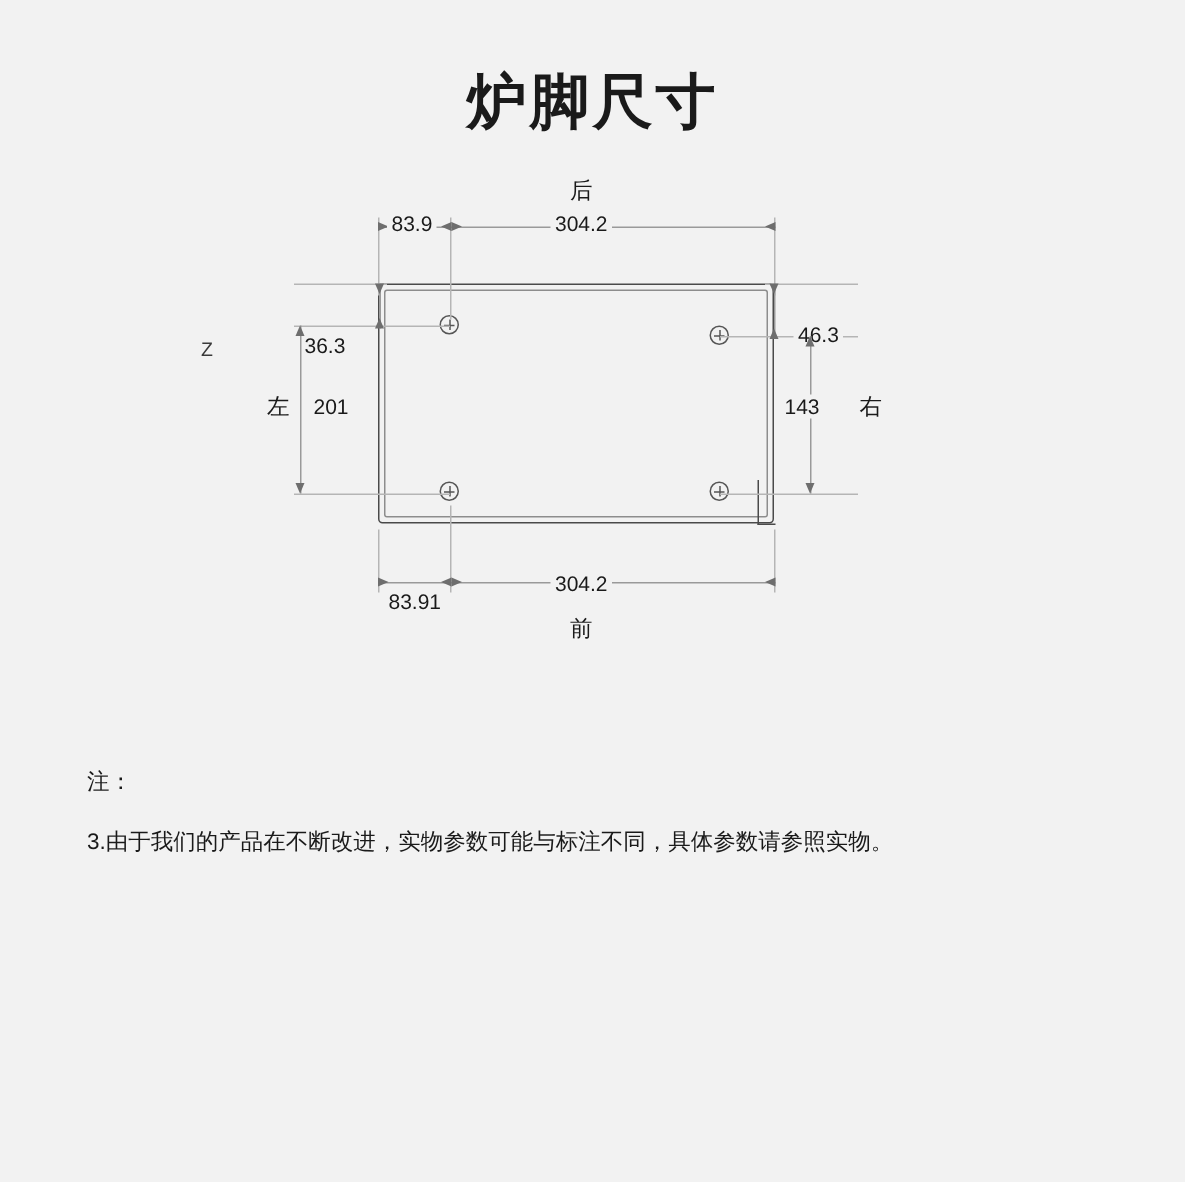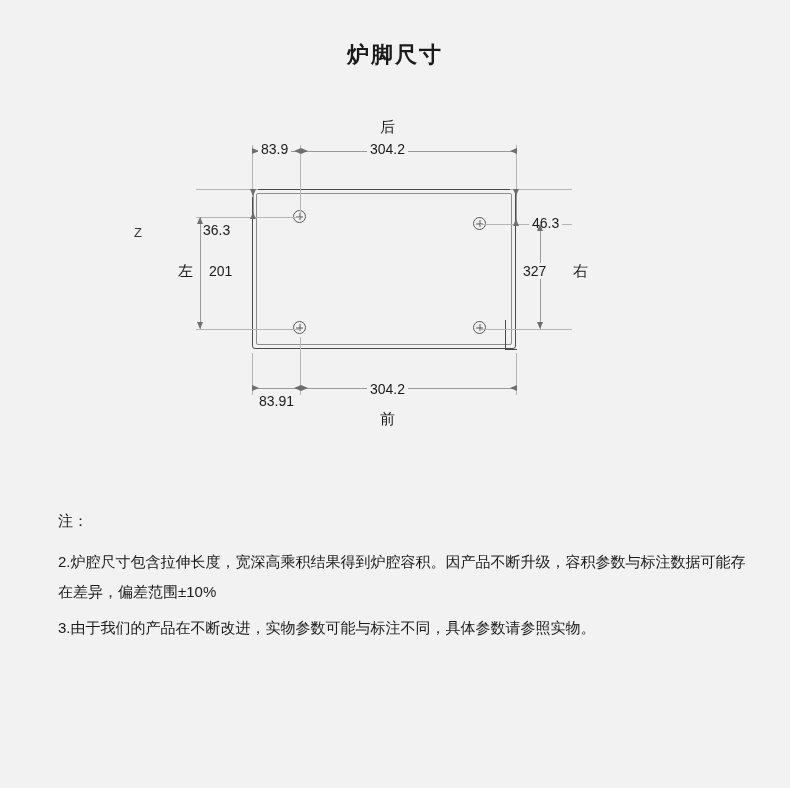--- a/index.html
+++ b/index.html
@@ -19,21 +19,21 @@
     position: relative;
     width: 790px;
     height: 788px;
   }
   .title {
     position: absolute;
     top: 40px;
     left: 0;
     width: 790px;
     text-align: center;
-    font-size: 22px;
+    font-size: 40px;
     font-weight: bold;
     letter-spacing: 2px;
     color: #1a1a1a;
   }
   
   .diagram {
     position: absolute;
     left: 0;
     top: 105px;
     width: 790px;
@@ -221,34 +221,33 @@
     <div class="dim-line v-line" style="left:200px; top:112px; height:112px;"></div>
     <div class="arrow arrow-u" style="left:196.5px; top:112px;"></div>
     <div class="arrow arrow-d" style="left:196.5px; top:217px;"></div>
     <div class="label" style="left:206px; top:158px;">201</div>
     <div class="label-big" style="left:178px; top:157px;">左</div>
     <div class="label-big" style="left:134px; top:120px; font-size:13px; color:#3a3a3a;">Z</div>
 
     <div class="dim-line v-line" style="left:540px; top:119px; height:105px;"></div>
     <div class="arrow arrow-u" style="left:536.5px; top:119px;"></div>
     <div class="arrow arrow-d" style="left:536.5px; top:217px;"></div>
-    <div class="label" style="left:520px; top:158px;">327</div>
+    <div class="label" style="left:520px; top:158px;">143</div>
     <div class="label-big" style="left:573px; top:157px;">右</div>
 
     <div class="dim-line h-line" style="left:252px; top:283px; width:265px;"></div>
     <div class="arrow arrow-r" style="left:252px; top:279.5px;"></div>
     <div class="arrow arrow-l" style="left:294px; top:279.5px;"></div>
     <div class="arrow arrow-r" style="left:301px; top:279.5px;"></div>
     <div class="arrow arrow-l" style="left:510px; top:279.5px;"></div>
 
     <div class="label" style="left:256px; top:288px;">83.91</div>
     <div class="label" style="left:367px; top:276px;">304.2</div>
     <div class="label-big" style="left:380px; top:305px;">前</div>
 
   </div>
 
   <div class="notes">
     <div class="notes-head">注：</div>
-    <div class="note-item">2.炉腔尺寸包含拉伸长度，宽深高乘积结果得到炉腔容积。因产品不断升级，容积参数与标注数据可能存在差异，偏差范围±10%</div>
     <div class="note-item">3.由于我们的产品在不断改进，实物参数可能与标注不同，具体参数请参照实物。</div>
   </div>
 
 </div>
 
 </body></html>

